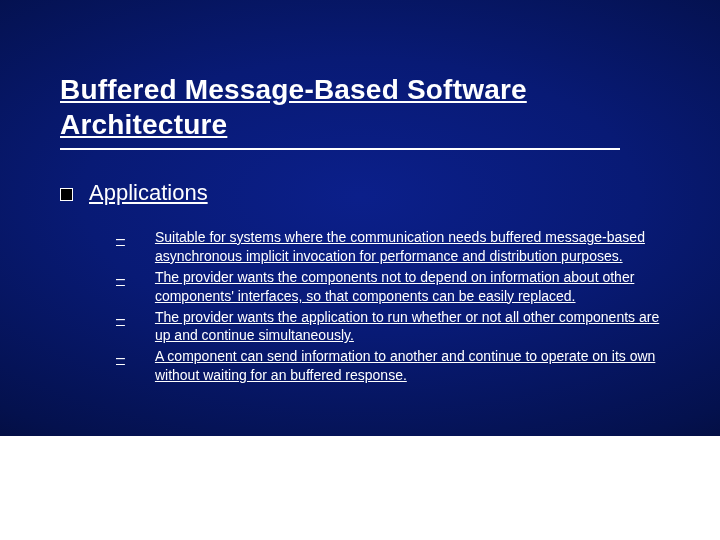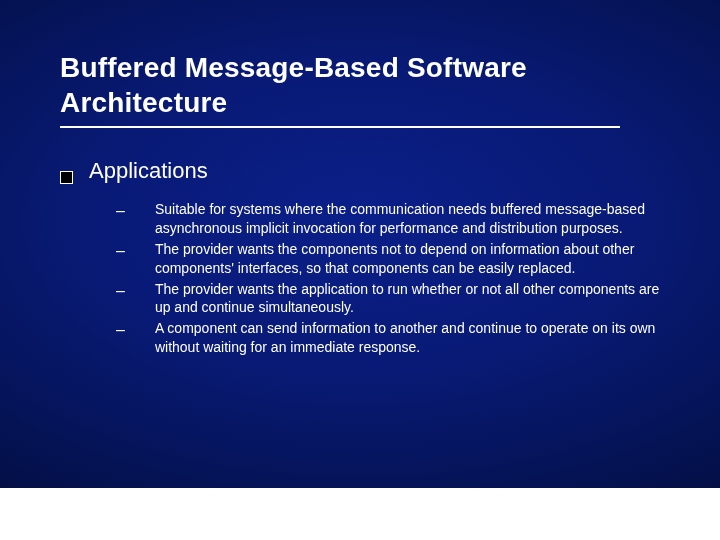--- a/index.html
+++ b/index.html
@@ -5,44 +5,45 @@
   html, body {
     margin: 0;
     padding: 0;
     width: 720px;
     height: 540px;
     overflow: hidden;
     font-family: Verdana, Geneva, sans-serif;
   }
   .slide {
     width: 720px;
-    height: 488px;
+    height: 436px;
     background: radial-gradient(ellipse 110% 90% at 50% 45%, #0b1f8a 0%, #081a75 35%, #04114e 70%, #010622 100%);
     color: #ffffff;
     box-sizing: border-box;
-    padding: 50px 60px 40px 60px;
+    padding: 72px 60px 40px 60px;
     position: relative;
+    text-decoration: underline;
   }
   .title {
     font-size: 28px;
     font-weight: bold;
     line-height: 1.25;
     margin: 0 0 6px 0;
     letter-spacing: 0.2px;
   }
   .underline {
     width: 560px;
     height: 2px;
     background: #ffffff;
     margin-bottom: 30px;
   }
   .level1 {
     display: flex;
-    align-items: flex-end;
-    margin-bottom: 16px;
+    align-items: flex-start;
+    margin-bottom: 22px;
   }
   .bullet-square {
     width: 11px;
     height: 11px;
     background: #000000;
     border: 1px solid #ffffff;
     flex: 0 0 auto;
     margin-top: 8px;
     margin-right: 16px;
   }
@@ -95,18 +96,18 @@
       <div class="level2-text">The provider wants the components not to depend on information about other components' interfaces, so that components can be easily replaced.</div>
     </div>
 
     <div class="level2">
       <div class="dash">–</div>
       <div class="level2-text">The provider wants the application to run whether or not all other components are up and continue simultaneously.</div>
     </div>
 
     <div class="level2">
       <div class="dash">–</div>
-      <div class="level2-text">A component can send information to another and continue to operate on its own without waiting for an immediate response.</div>
+      <div class="level2-text">A component can send information to another and continue to operate on its own without waiting for an buffered response.</div>
     </div>
 
   </div>
 
 </div>
 
 </body></html>

